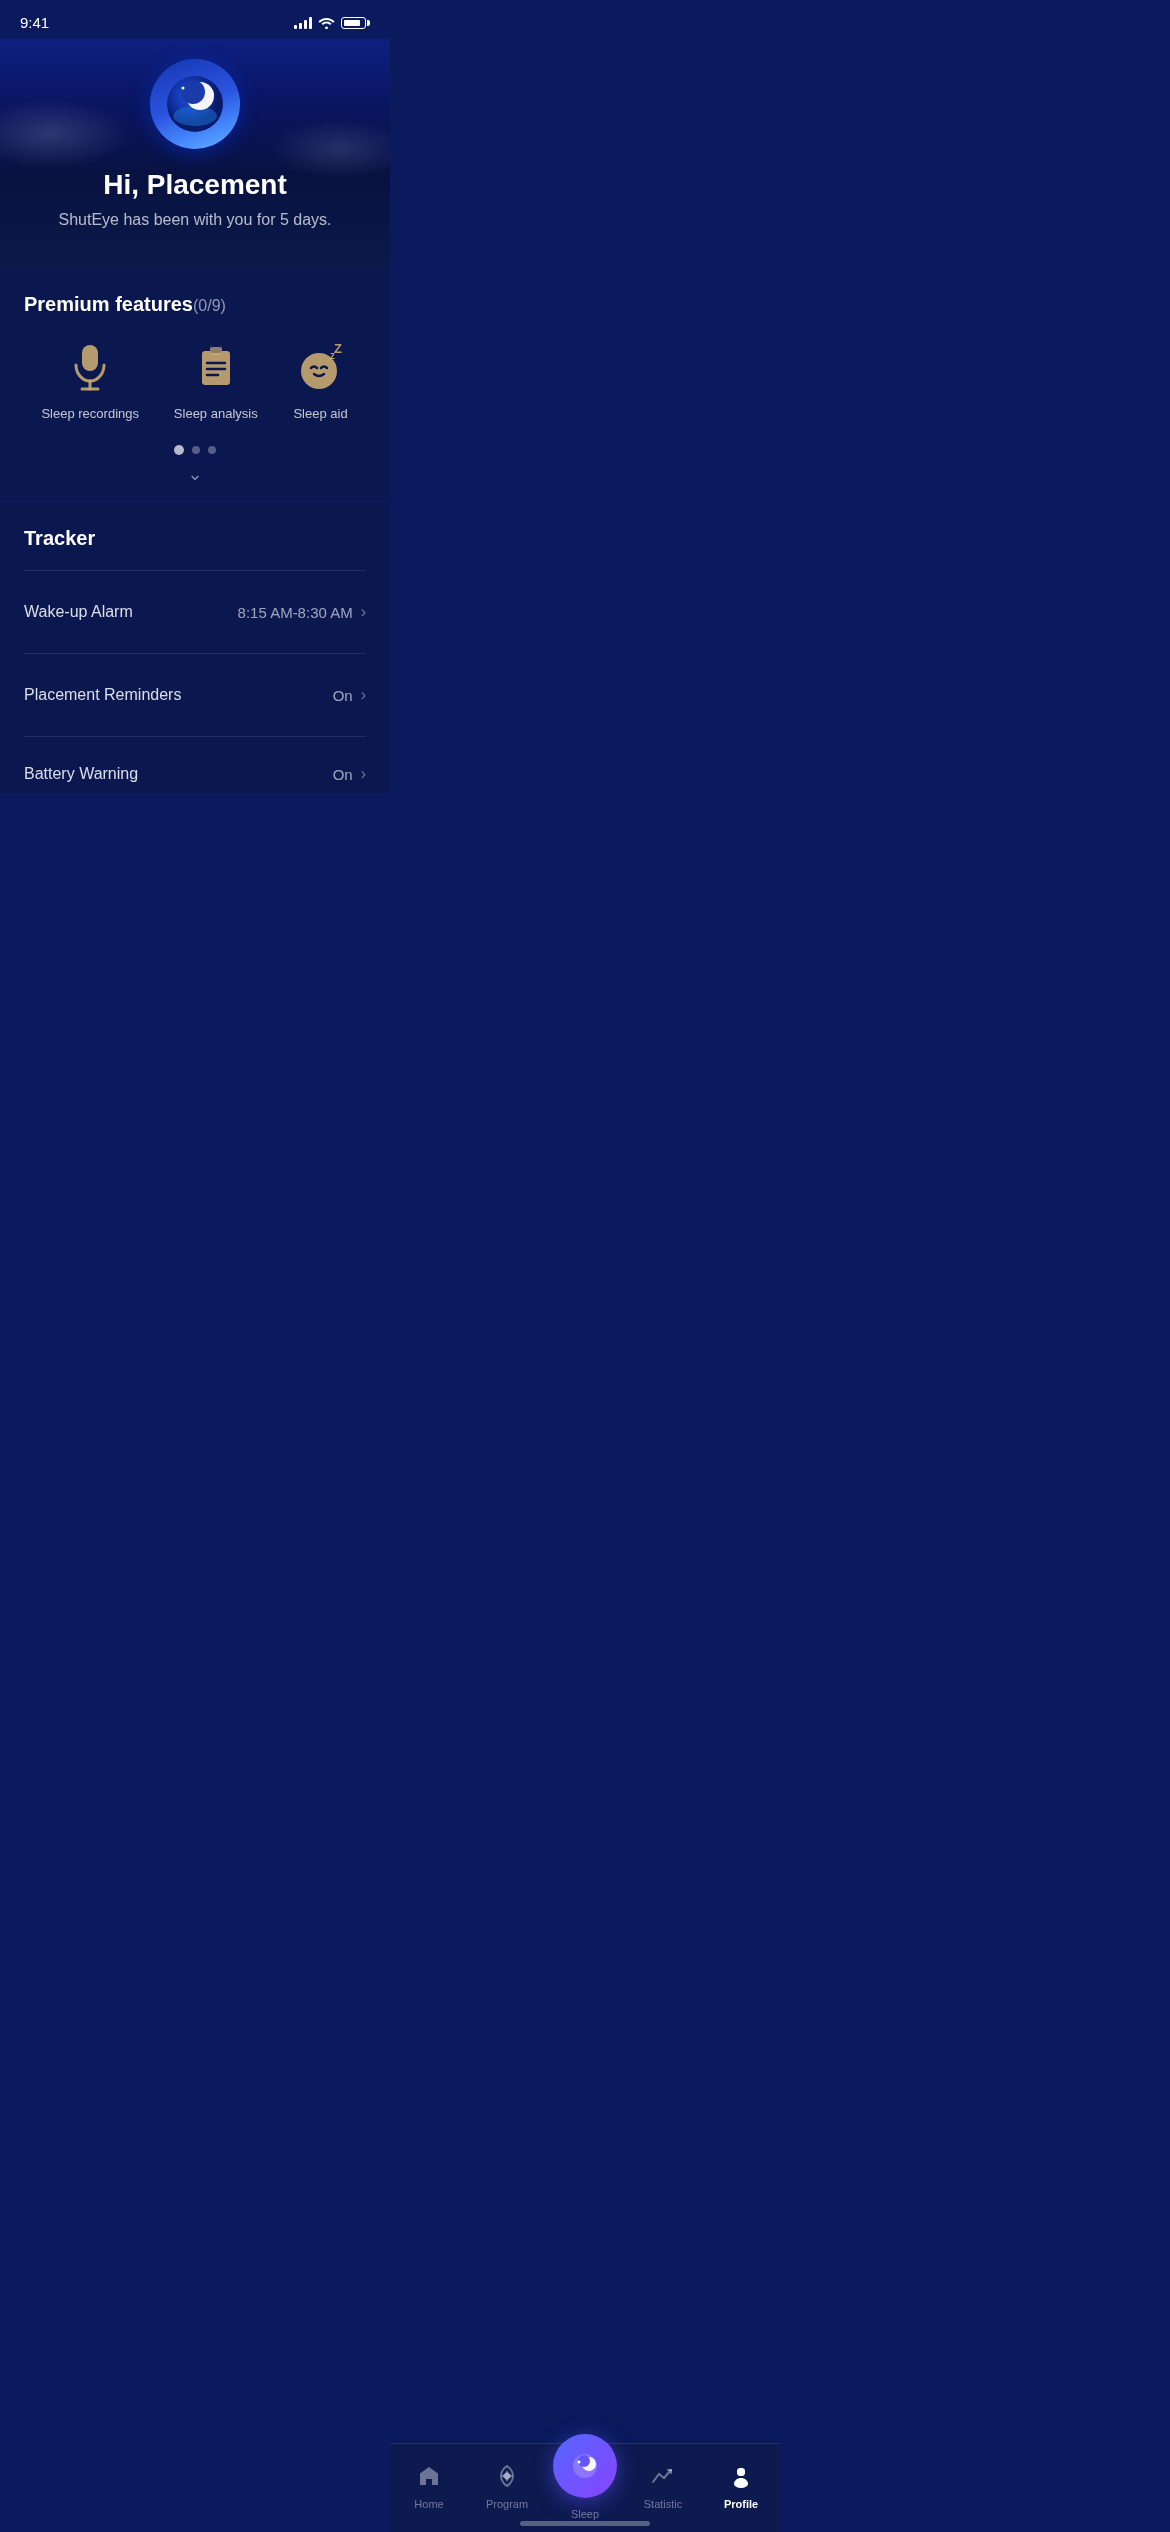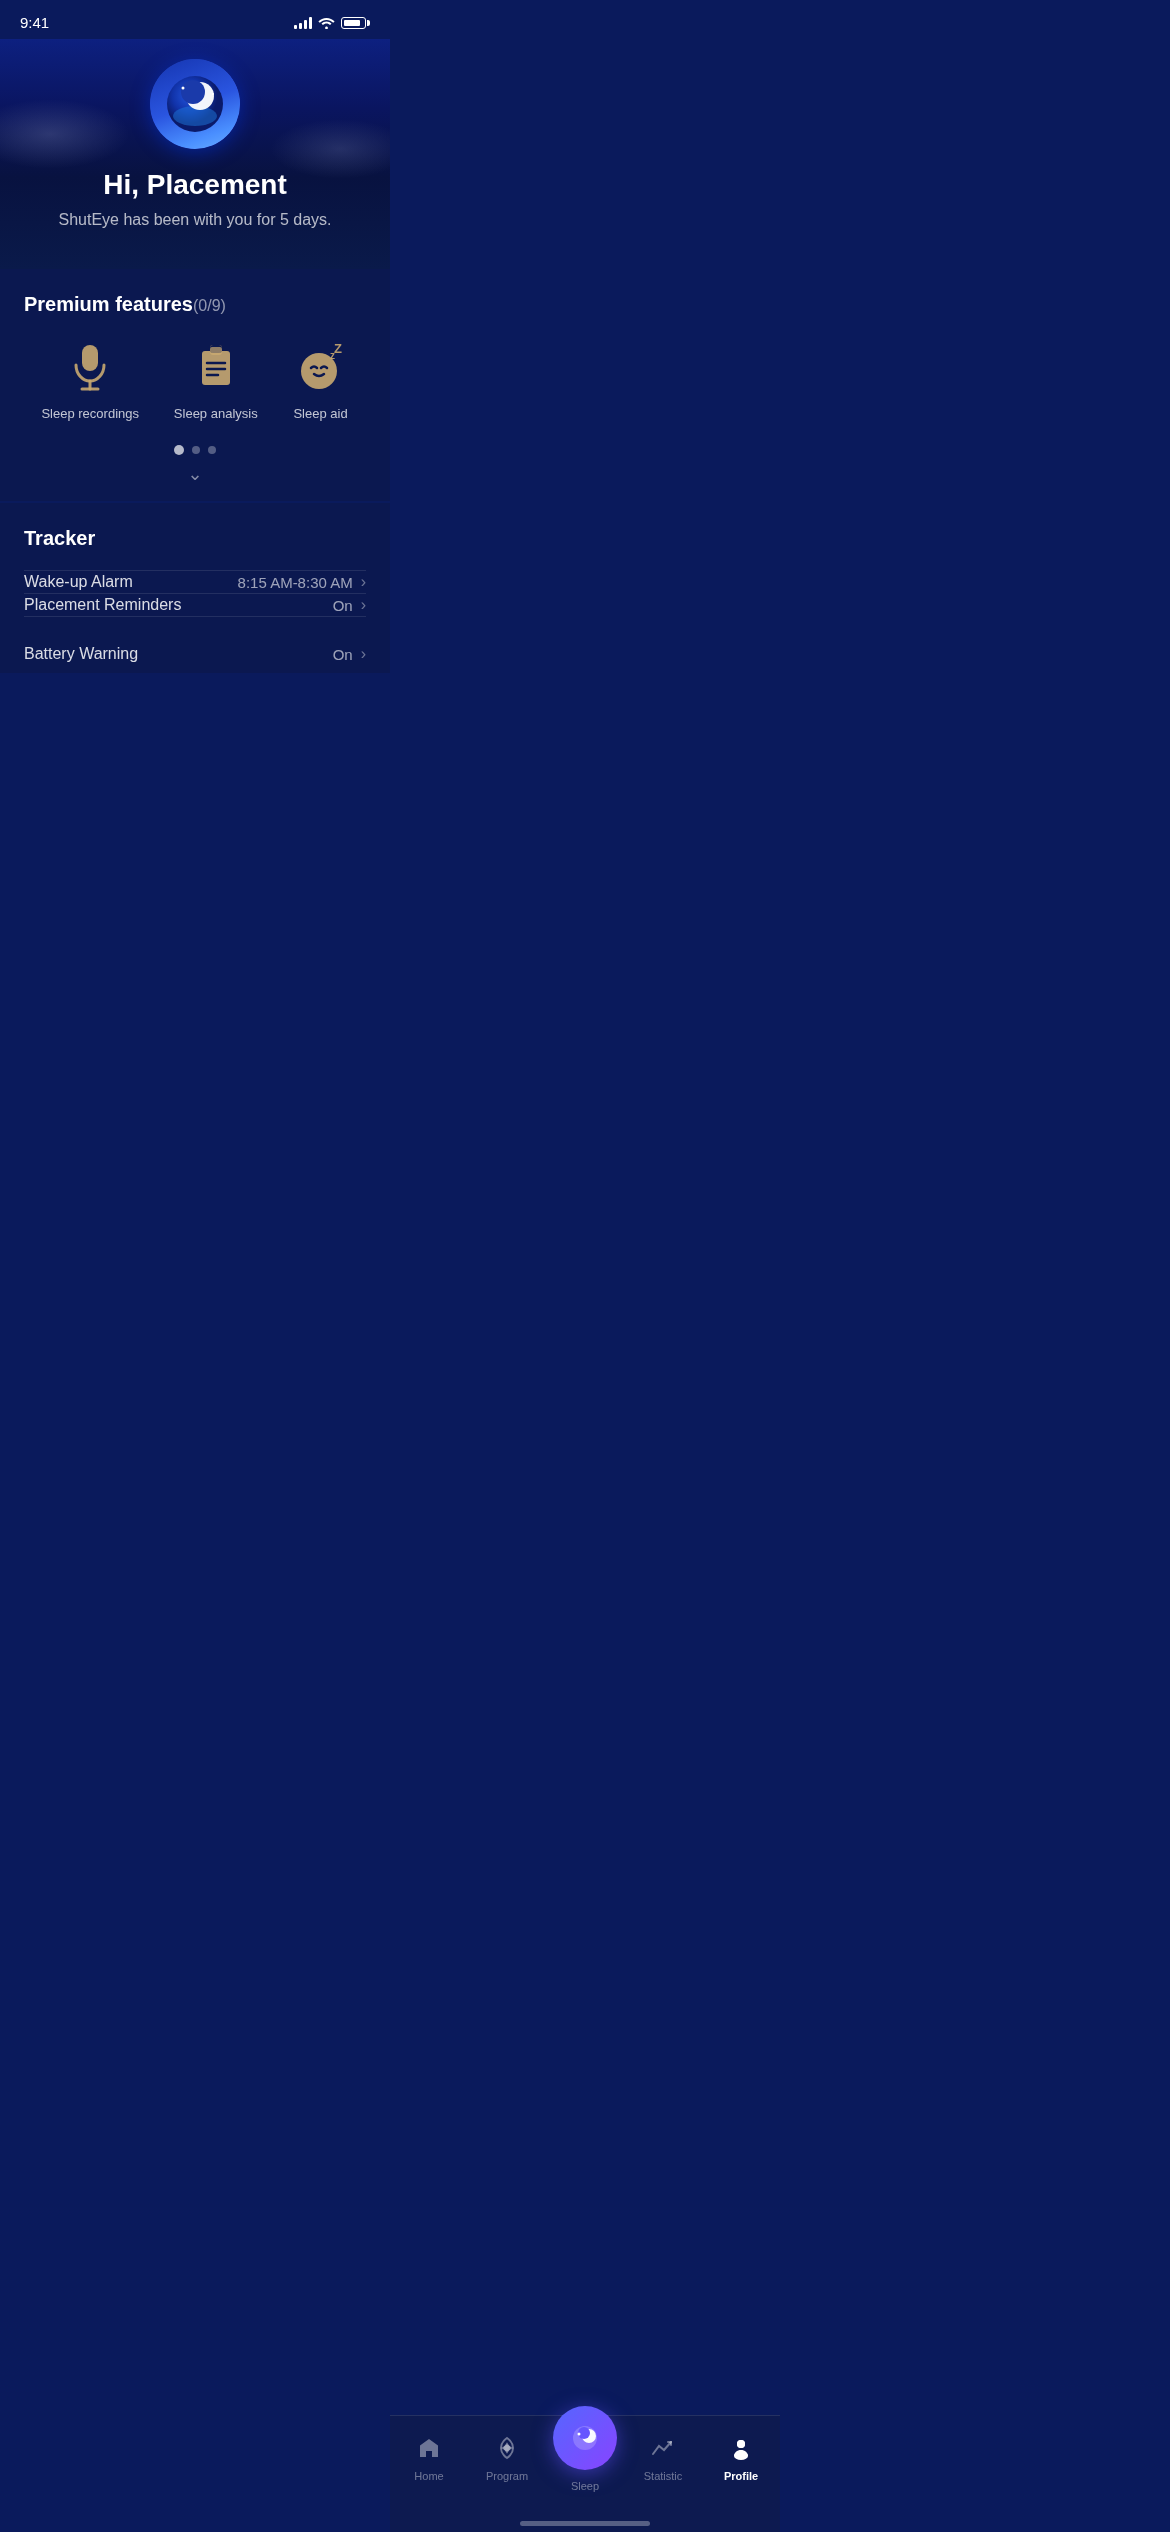--- a/index.html
+++ b/index.html
@@ -248,21 +248,21 @@
       font-size: 20px;
       font-weight: 700;
       color: #ffffff;
       margin-bottom: 20px;
     }
 
     .tracker-item {
       display: flex;
       justify-content: space-between;
       align-items: center;
-      padding: 2px 0;
+      padding: 32px 0;
       border-top: 1px solid rgba(255,255,255,0.1);
       cursor: pointer;
     }
     .tracker-item-label {
       font-size: 16px;
       color: rgba(255,255,255,0.85);
     }
     .tracker-item-value {
       display: flex;
       align-items: center;
@@ -303,21 +303,21 @@
       position: fixed;
       bottom: 0;
       left: 50%;
       transform: translateX(-50%);
       width: 390px;
       background: #0d1a50;
       border-top: 1px solid rgba(255,255,255,0.1);
       display: flex;
       justify-content: space-around;
       align-items: center;
-      padding: 10px 0 40px;
+      padding: 10px 0 12px;
     }
     .nav-item {
       display: flex;
       flex-direction: column;
       align-items: center;
       gap: 4px;
       cursor: pointer;
       flex: 1;
     }
     .nav-icon {

